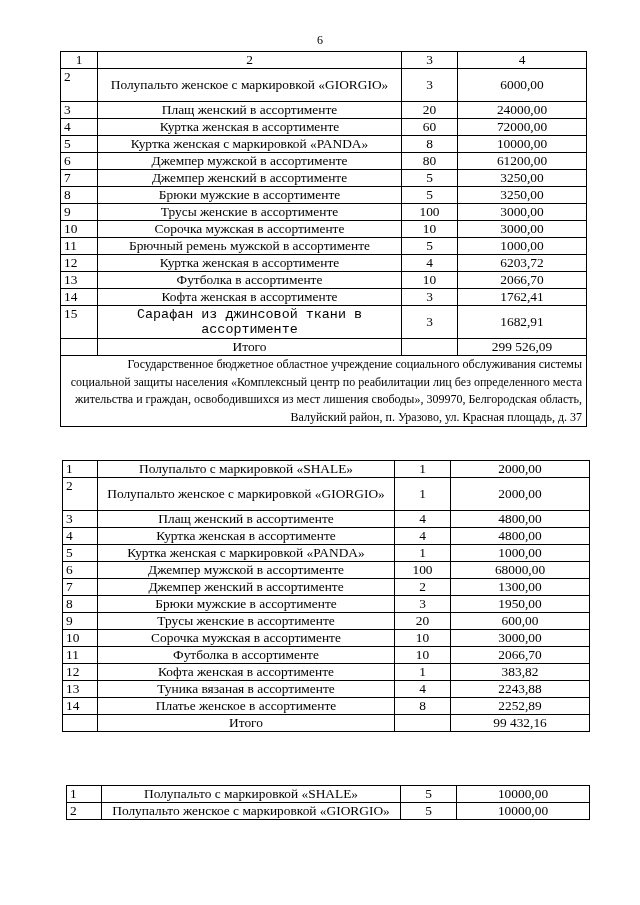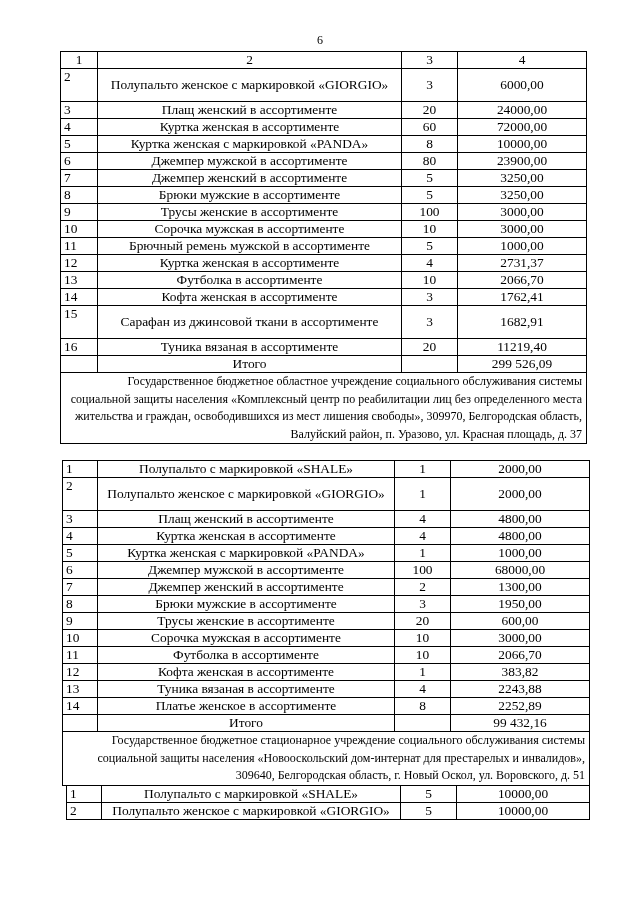--- a/index.html
+++ b/index.html
@@ -60,21 +60,21 @@
       <tr>
         <td class="n">5</td>
         <td class="name">Куртка женская с маркировкой «PANDA»</td>
         <td class="c">8</td>
         <td class="c">10000,00</td>
       </tr>
       <tr>
         <td class="n">6</td>
         <td class="name">Джемпер мужской в ассортименте</td>
         <td class="c">80</td>
-        <td class="c">23900,00</td>
+        <td class="c">61200,00</td>
       </tr>
       <tr>
         <td class="n">7</td>
         <td class="name">Джемпер женский в ассортименте</td>
         <td class="c">5</td>
         <td class="c">3250,00</td>
       </tr>
       <tr>
         <td class="n">8</td>
         <td class="name">Брюки мужские в ассортименте</td>
@@ -96,45 +96,39 @@
       <tr>
         <td class="n">11</td>
         <td class="name">Брючный ремень мужской в ассортименте</td>
         <td class="c">5</td>
         <td class="c">1000,00</td>
       </tr>
       <tr>
         <td class="n">12</td>
         <td class="name">Куртка женская в ассортименте</td>
         <td class="c">4</td>
-        <td class="c">2731,37</td>
+        <td class="c">6203,72</td>
       </tr>
       <tr>
         <td class="n">13</td>
         <td class="name">Футболка в ассортименте</td>
         <td class="c">10</td>
         <td class="c">2066,70</td>
       </tr>
       <tr>
         <td class="n">14</td>
         <td class="name">Кофта женская в ассортименте</td>
         <td class="c">3</td>
         <td class="c">1762,41</td>
       </tr>
       <tr>
         <td class="n top">15</td>
-        <td class="name" style="height: 32px;">Сарафан из джинсовой ткани в ассортименте</td>
+        <td class="name" style="height: 32px; font-family: Liberation Mono, monospace;">Сарафан из джинсовой ткани в ассортименте</td>
         <td class="c">3</td>
         <td class="c">1682,91</td>
-      </tr>
-      <tr>
-        <td class="n">16</td>
-        <td class="name">Туника вязаная в ассортименте</td>
-        <td class="c">20</td>
-        <td class="c">11219,40</td>
       </tr>
       <tr>
         <td class="n"></td>
         <td class="name">Итого</td>
         <td class="c"></td>
         <td class="c">299 526,09</td>
       </tr>
   <tr>
         <td class="org" colspan="4">Государственное бюджетное областное учреждение социального обслуживания системы социальной защиты населения «Комплексный центр по реабилитации лиц без определенного места жительства и граждан, освободившихся из мест лишения свободы», 309970, Белгородская область, Валуйский район, п. Уразово, ул. Красная площадь, д. 37</td>
       </tr>
@@ -232,23 +226,20 @@
         <td class="name">Платье женское в ассортименте</td>
         <td class="c">8</td>
         <td class="c">2252,89</td>
       </tr>
       <tr>
         <td class="n"></td>
         <td class="name">Итого</td>
         <td class="c"></td>
         <td class="c">99 432,16</td>
       </tr>
-      <tr>
-        <td class="org" colspan="4">Государственное бюджетное стационарное учреждение социального обслуживания системы социальной защиты населения «Новооскольский дом-интернат для престарелых и инвалидов», 309640, Белгородская область, г. Новый Оскол, ул. Воровского, д. 51</td>
-      </tr>
     </tbody>
 </table>
 
 <table class="doc" id="t3" style="top: 785px;">
   <colgroup>
       <col style="width:35px">
       <col style="width:299px">
       <col style="width:56px">
       <col style="width:133px">
     </colgroup>

